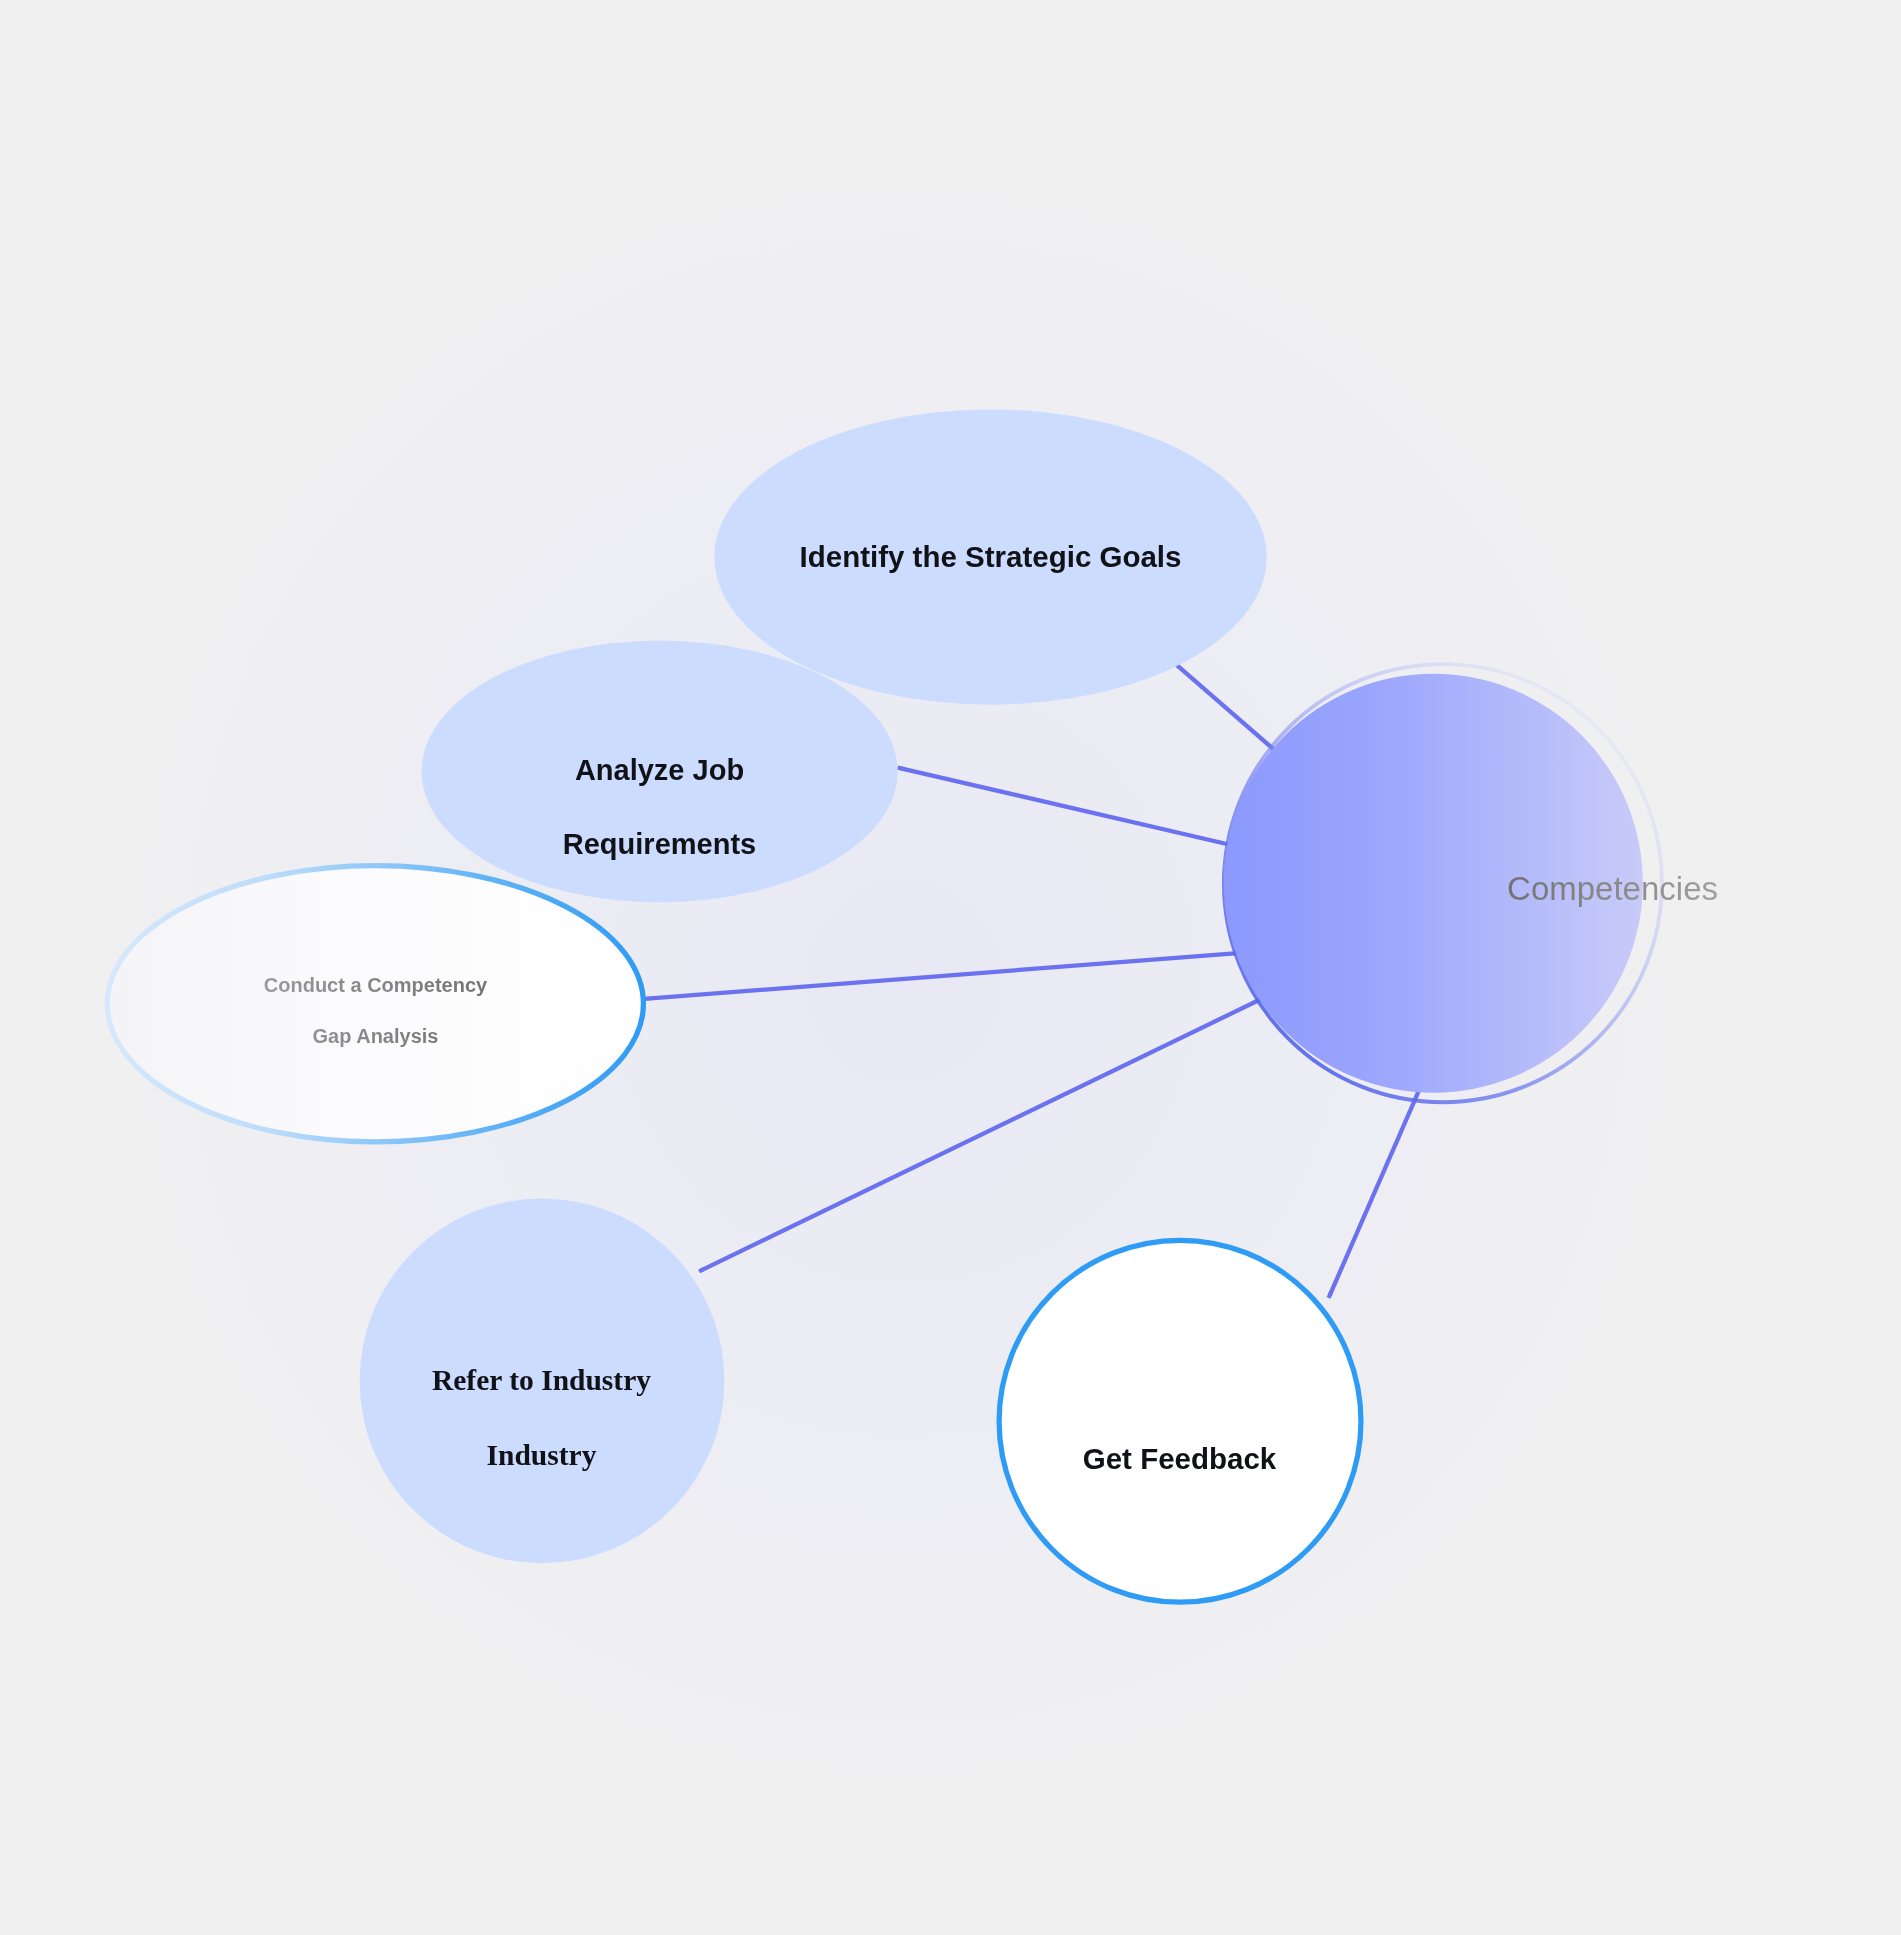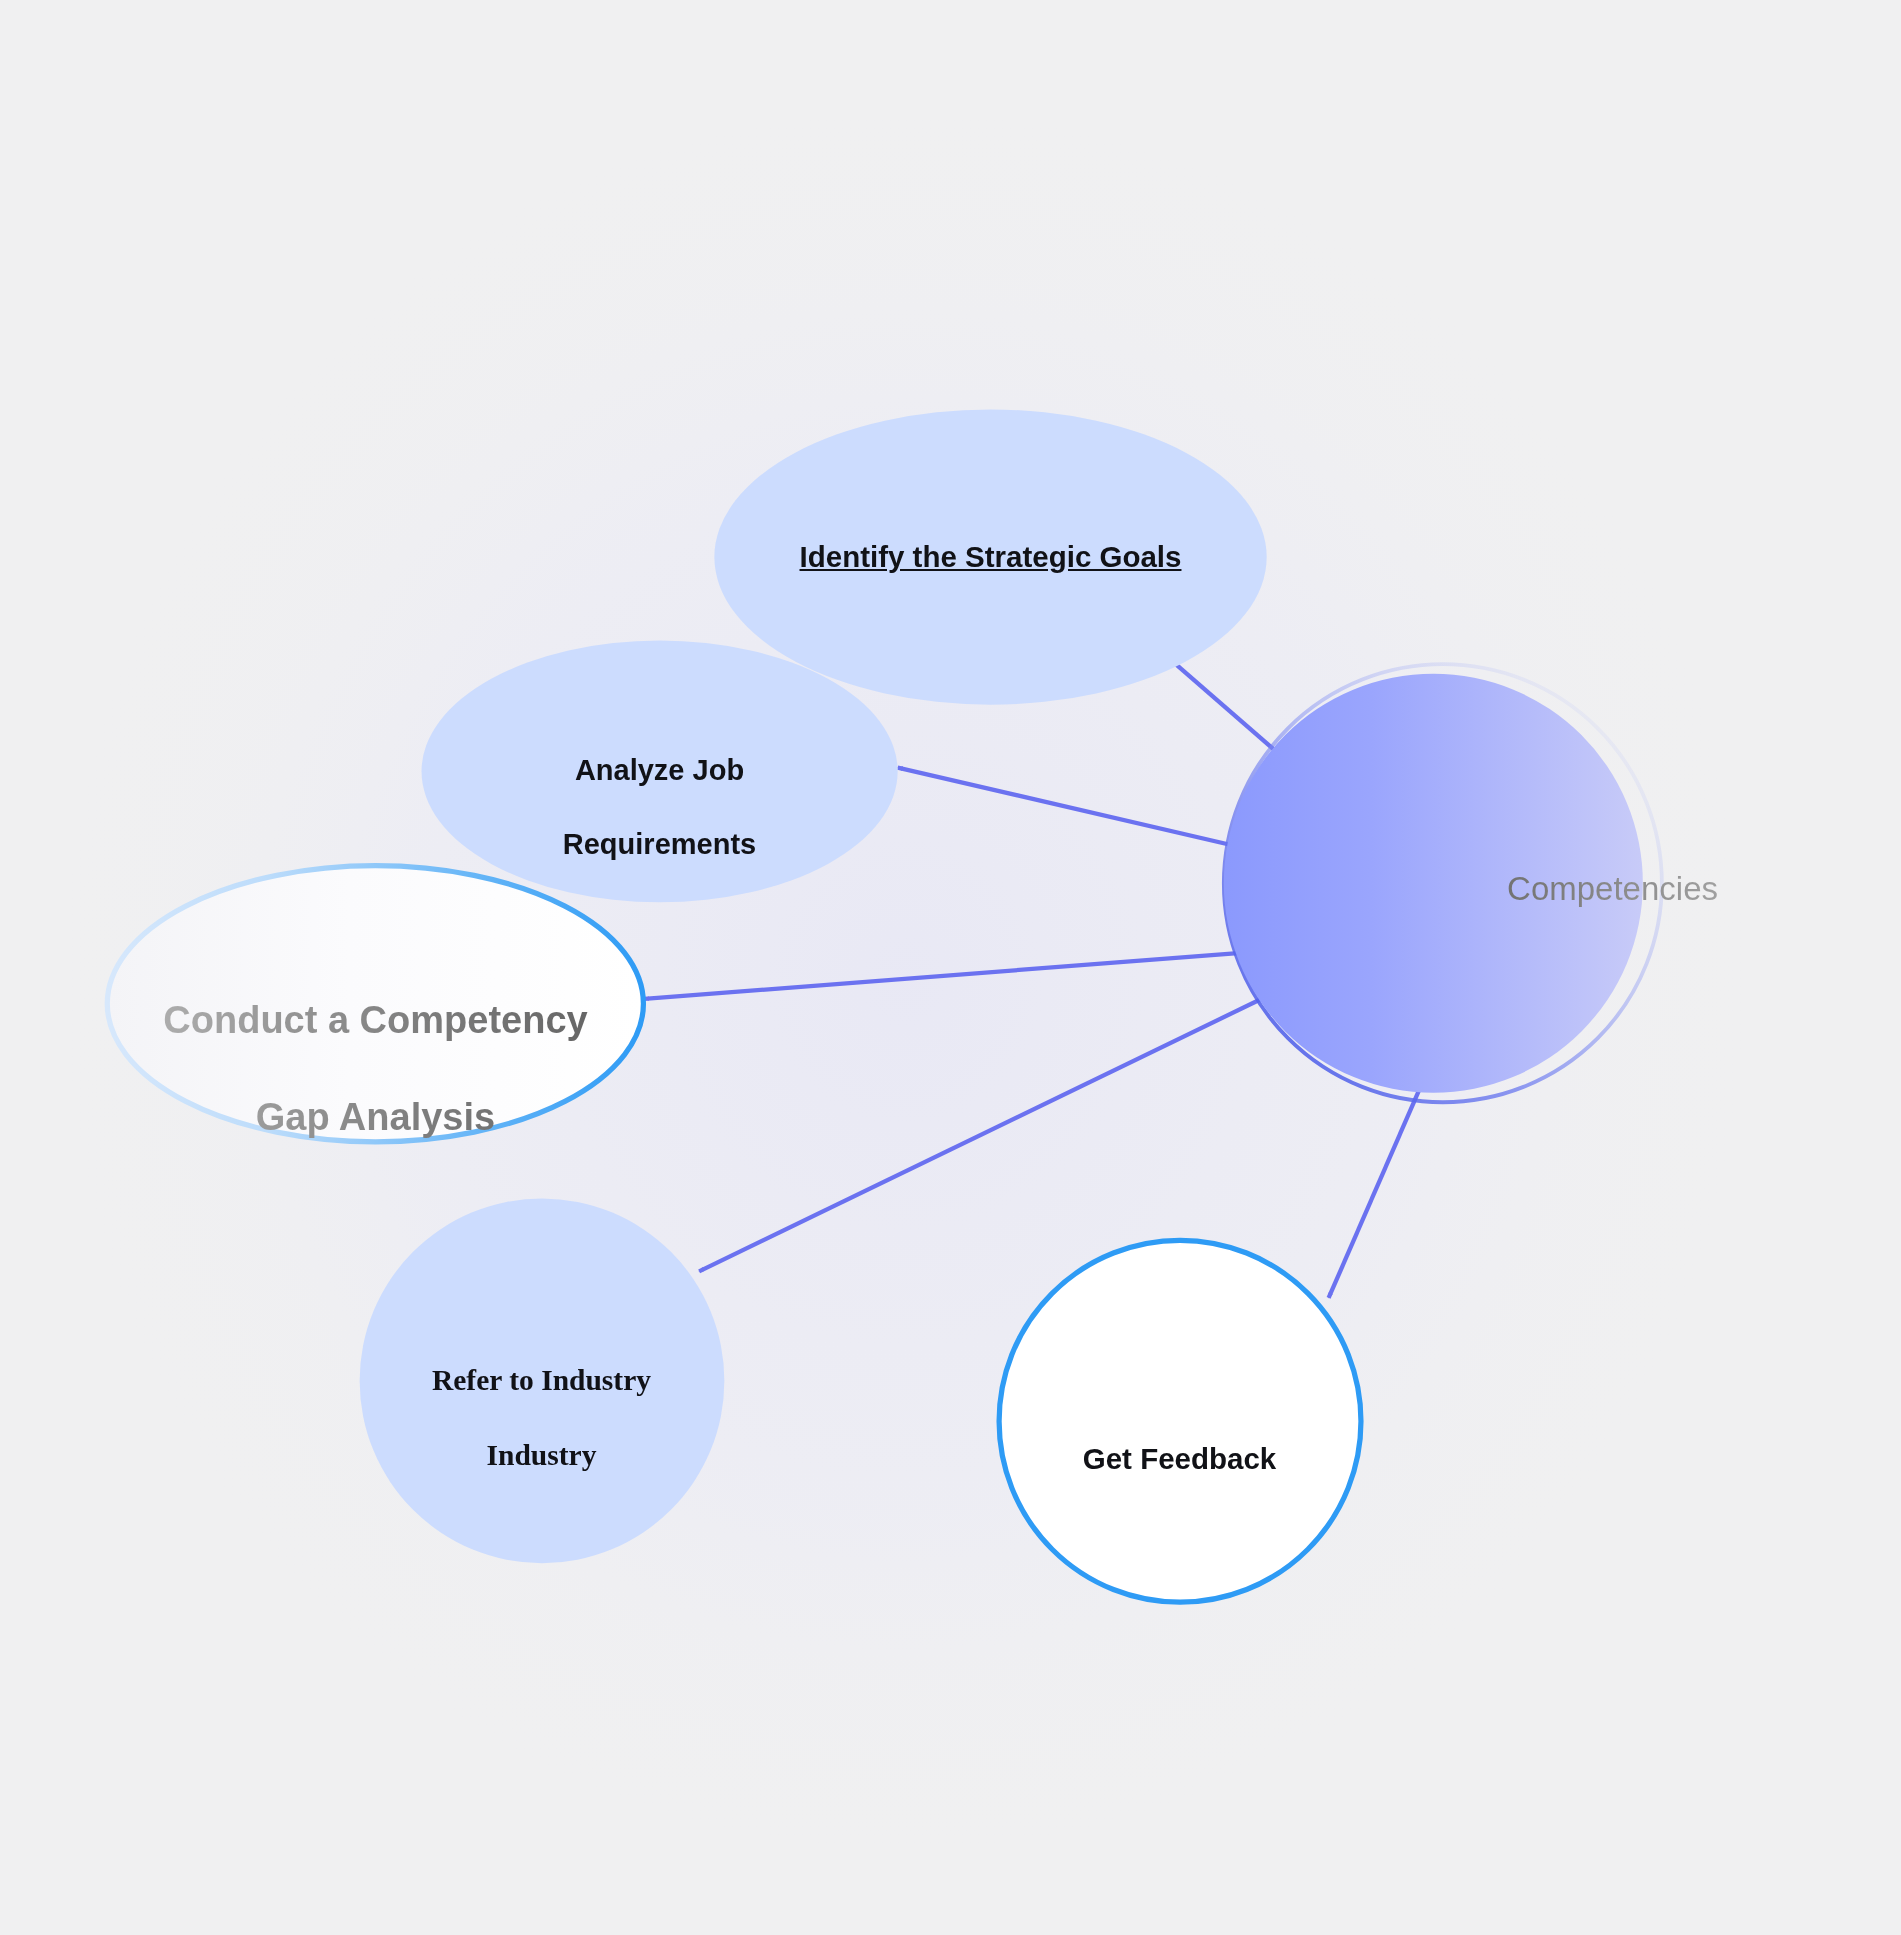--- a/index.html
+++ b/index.html
@@ -96,30 +96,30 @@
     <ellipse cx="788" cy="2108" rx="563" ry="290" fill="url(#gradGapFill)" stroke="url(#gradGapStroke)" stroke-width="11"></ellipse>
 
     <circle cx="1138" cy="2900" rx="383" fill="#ccdcfe" r="383"></circle>
 
     <circle cx="2478" cy="2985" r="380" fill="#ffffff" stroke="#2e9bf5" stroke-width="11"></circle>
 
     <circle cx="3030" cy="1855" r="460" fill="none" stroke="url(#gradRing)" stroke-width="8"></circle>
     <circle cx="3010" cy="1855" r="440" fill="url(#gradCenter)"></circle>
   </svg>
 
-  <div class="node-label" style="left:667px; top:500px; width:647px; font-size:29.5px; font-weight:700; color:#111217;text-decoration:underline;">
+  <div class="node-label" style="left:667px; top:500px; width:647px; font-size:29.5px; font-weight:700; color:#111217;">
     <div>Identify the Strategic Goals</div>
   </div>
 
   <div class="node-label" style="left:374px; top:715px; width:571px; font-size:29px; font-weight:700; color:#111217;">
     <div>Analyze Job</div>
     <div>Requirements</div>
   </div>
 
-  <div class="node-label" style="left:90px; top:947px; width:571px; font-size:38px; font-weight:700;
+  <div class="node-label" style="left:90px; top:947px; width:571px; font-size:20px; font-weight:700;
               background:linear-gradient(90deg,#b9b9b9 0%,#a3a3a3 22%,#7d7d7d 58%,#5c5c5c 100%);
               -webkit-background-clip:text; background-clip:text; color:transparent;">
     <div>Conduct a Competency</div>
     <div>Gap Analysis</div>
   </div>
 
   <div class="node-label" style="left:256px; top:1324px; width:571px; font-size:29.5px; font-weight:700; color:#111217;font-family:Liberation Serif, serif;">
     <div>Refer to Industry</div>
     <div>Industry</div>
   </div>

